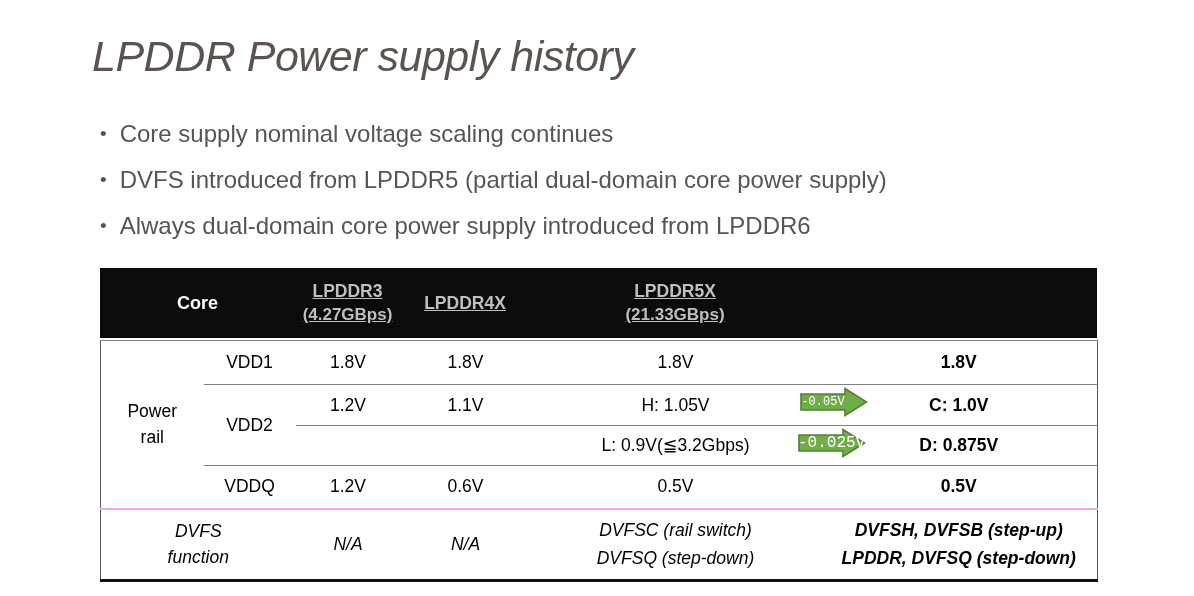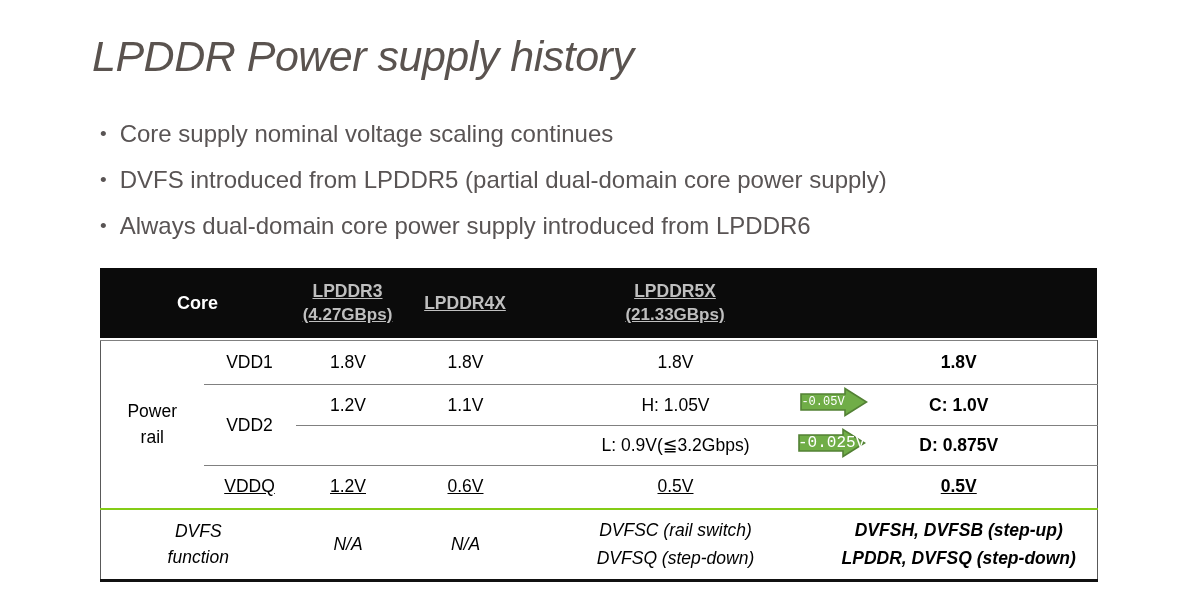--- a/index.html
+++ b/index.html
@@ -54,21 +54,21 @@
   }
   table.tbody td{
     text-align:center;vertical-align:middle;padding:0;
   }
   tr.r1{height:44px;}
   tr.r2{height:41px;}
   tr.r3{height:40px;}
   tr.r4{height:43px;}
   tr.r5{height:72px;font-style:italic;}
   td.bb{border-bottom:1px solid var(--grid-line);}
-  td.bb-dark{border-bottom:2px solid #84cc16;text-decoration:underline;}
+  td.bb-dark{border-bottom:2px solid #f9a8d4;}
   td.bold-col{font-weight:700;}
   .wrap-narrow{display:inline-block;max-width:72px;line-height:26px;}
   .two-line{line-height:28px;}
 
   
   .step-arrow{position:absolute;width:68px;height:30px;}
   .step-arrow svg{display:block;width:68px;height:30px;}
   .step-arrow polygon{fill:var(--arrow-fill);stroke:var(--arrow-border);stroke-width:1.6;}
   .step-arrow .arrow-label{
     position:absolute;left:0;top:50%;transform:translateY(-50%);

